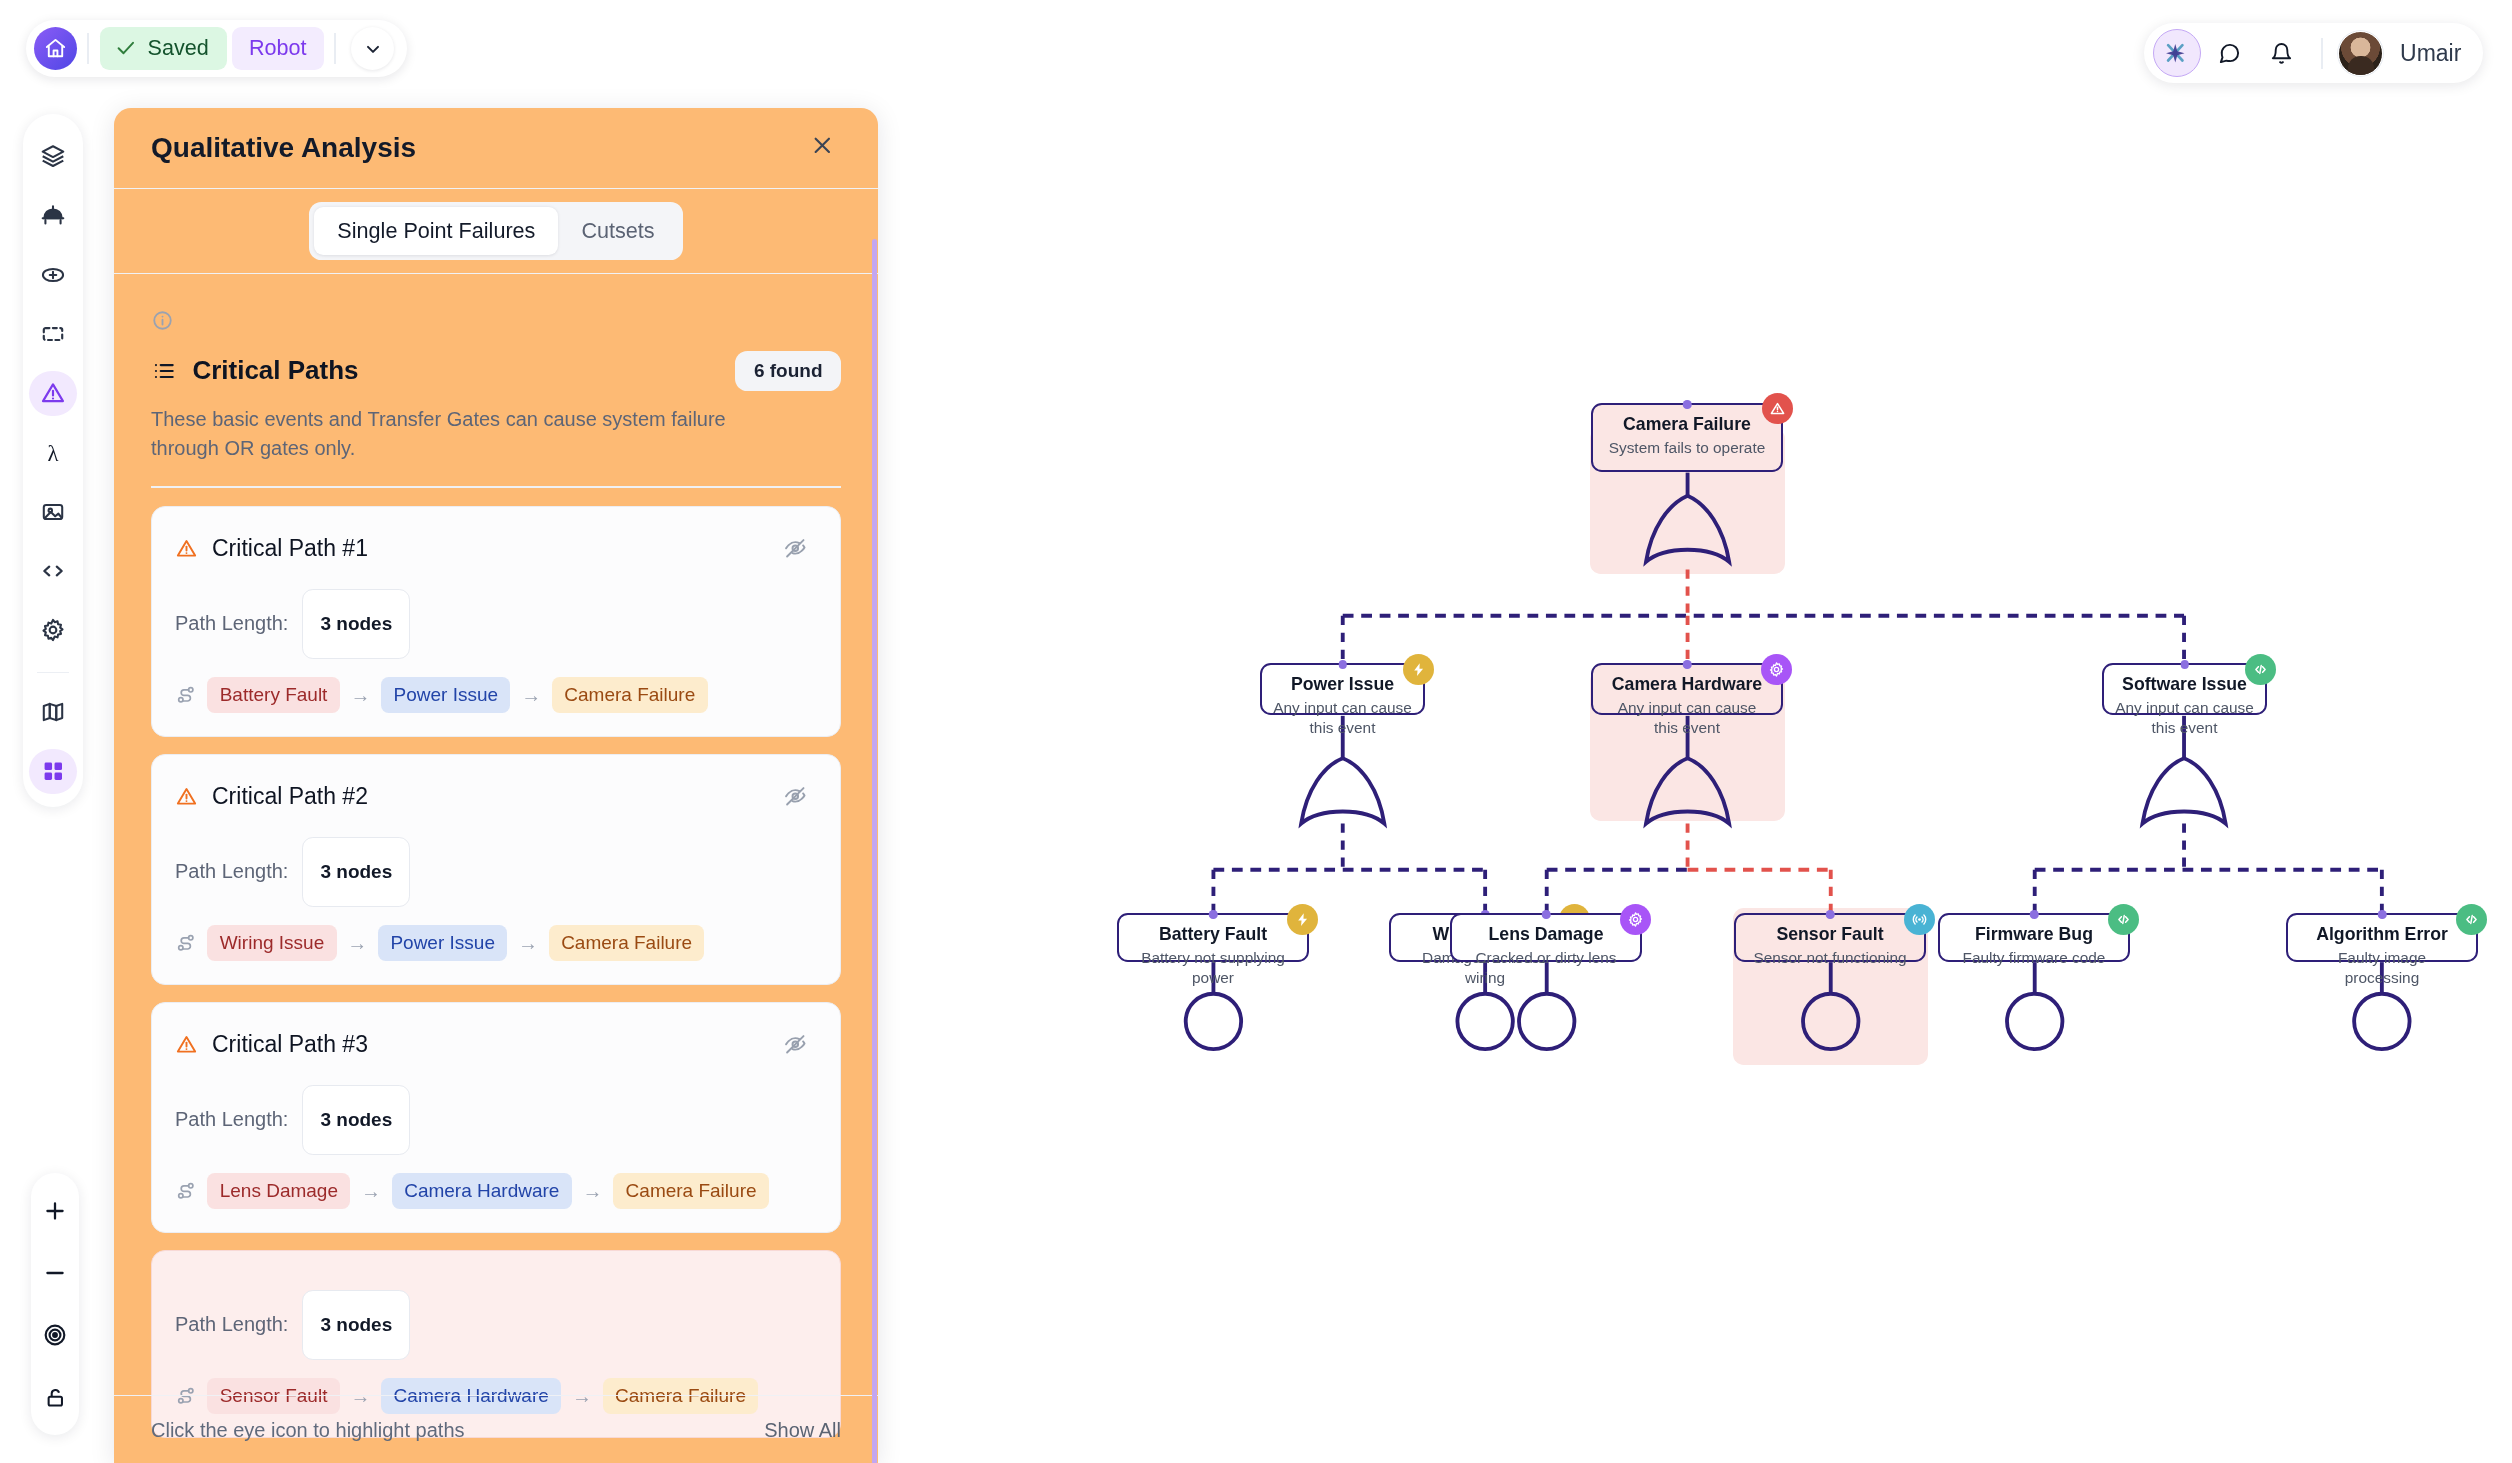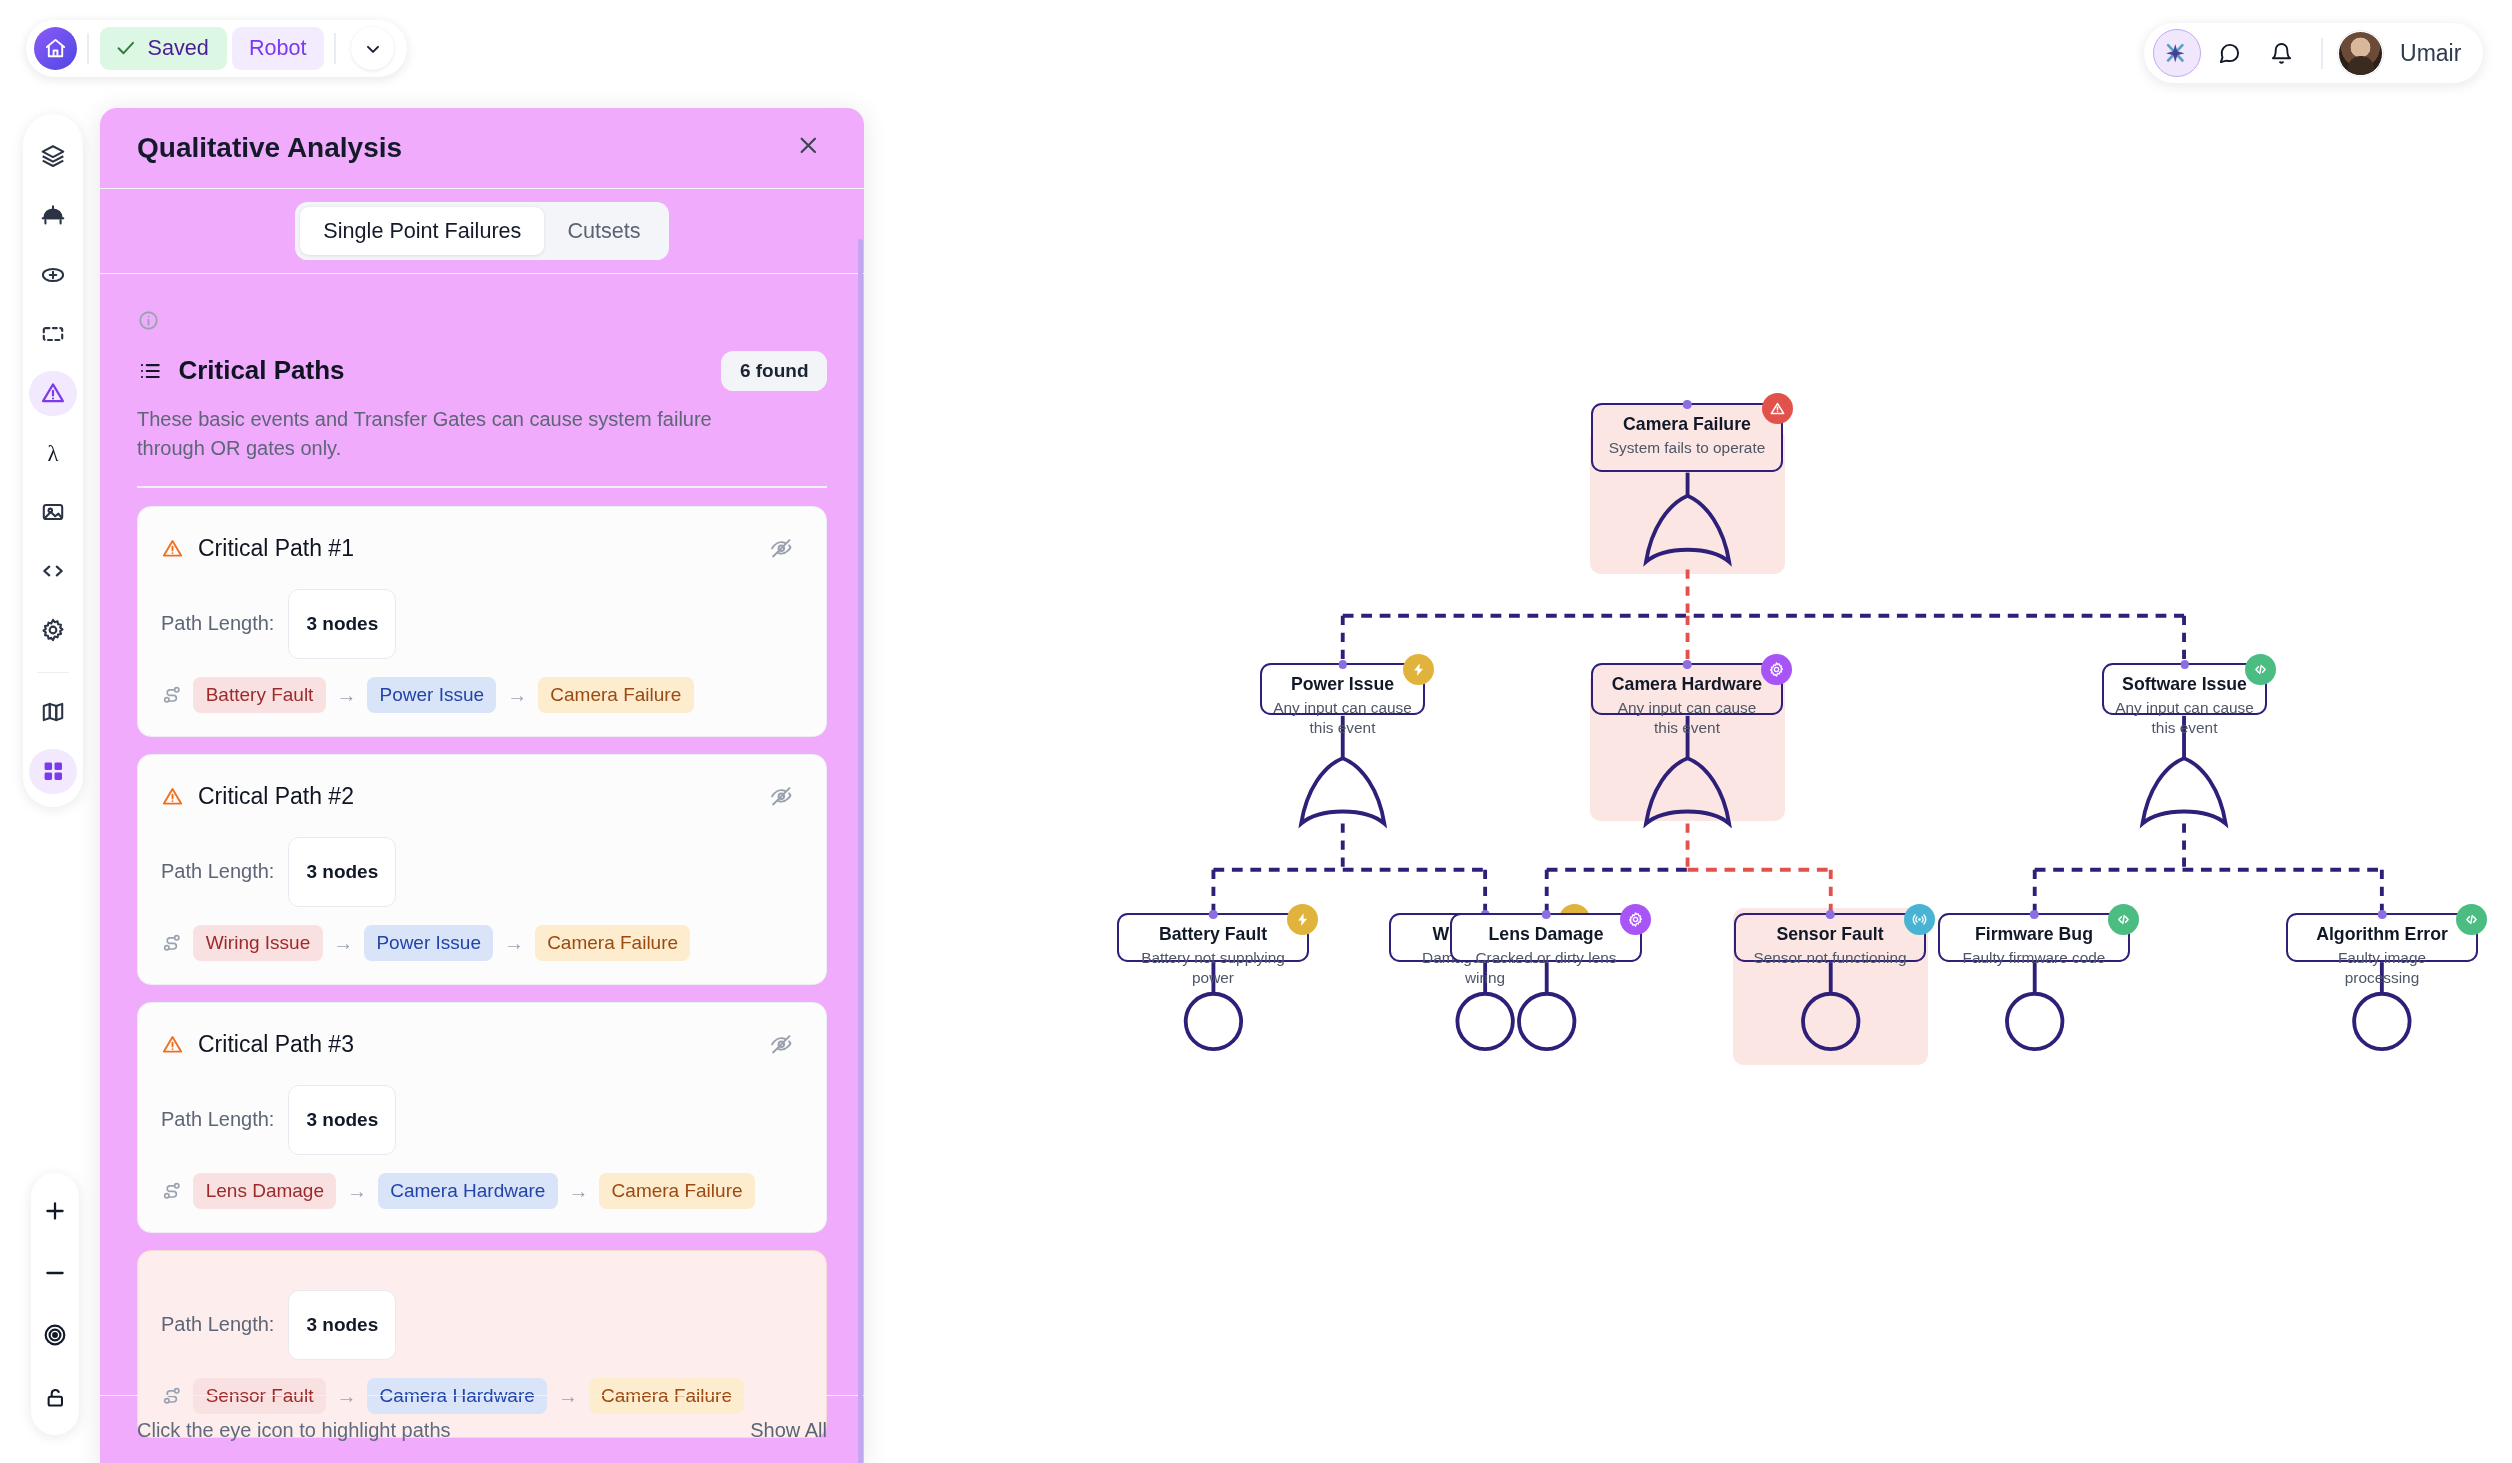--- a/index.html
+++ b/index.html
@@ -20,21 +20,21 @@
     padding: 0 12.3px 0 7.7px;
   }
   .home-btn {
     width: 43px; height: 43px; border-radius: 50%;
     background: linear-gradient(135deg,#8b5cf6 0%, #4f46e5 100%);
     display:flex; align-items:center; justify-content:center;
   }
   .vdiv { width:1.5px; height:31px; background:#e9edf3; margin: 0 10.8px; }
   .saved-pill {
     display:flex; align-items:center; gap:10.8px;
-    background:#dcf7e3; color:#4c1d95; border-radius:9.2px;
+    background:#dcf7e3; color:#14532d; border-radius:9.2px;
     padding: 8.5px 18.5px 9.2px 15.4px; font-size: 21.6px;
   }
   .robot-pill {
     background:#f3ecfe; color:#7c3aed; border-radius:9.2px;
     padding: 8.5px 17px 9.2px 17px; font-size: 21.6px; margin-left: 4.6px;
   }
   .chev-btn {
     width:43px; height:43px; border-radius:50%; background:#fff;
     box-shadow: 0 0.8px 3.8px rgba(15,23,42,.10);
     display:flex; align-items:center; justify-content:center; margin-left: 4.6px;
@@ -72,22 +72,22 @@
     position:absolute; left:31px; bottom: 29px; width:48px;
     background:#fff; border-radius:26px;
     box-shadow:0 2.3px 12.3px rgba(15,23,42,.09);
     display:flex; flex-direction:column; align-items:center; padding: 17px 0 17px;
   }
   .zoom-item{width:42px;height:42px;display:flex;align-items:center;justify-content:center;margin-bottom:20px;}
   .zoom-item:last-child{margin-bottom:0;}
 
   
   .panel {
-    position:absolute; left:100px; top:108px; width: 764px; height: 1356px;
-    background:#f0abfc; border-radius: 17px 17px 0 0;
+    position:absolute; left:114px; top:108px; width: 764px; height: 1356px;
+    background:#fdba74; border-radius: 17px 17px 0 0;
     box-shadow: 0 3.1px 26px rgba(15,23,42,.10);
     overflow: hidden;
   }
   .panel-head{ height: 80px; display:flex; align-items:center; justify-content:space-between; padding: 0 43px 0 37px;}
   .panel-title{ font-size:28px; font-weight:bold; color:#131a29; }
   .close-x{ font-size:28px; color:#3c4454; line-height:1; }
 
   .tabs-wrap{ border-top:1.5px solid #f0f2f6; border-bottom:1.5px solid #f0f2f6; height:86px; display:flex; align-items:center; justify-content:center; }
   .tabs{ display:flex; background:#f4f5f8; border-radius:12.3px; padding:5.4px; }
   .tab{ font-size:21.6px; color:#5b6374; padding: 10.8px 23px; border-radius:9.2px; }

